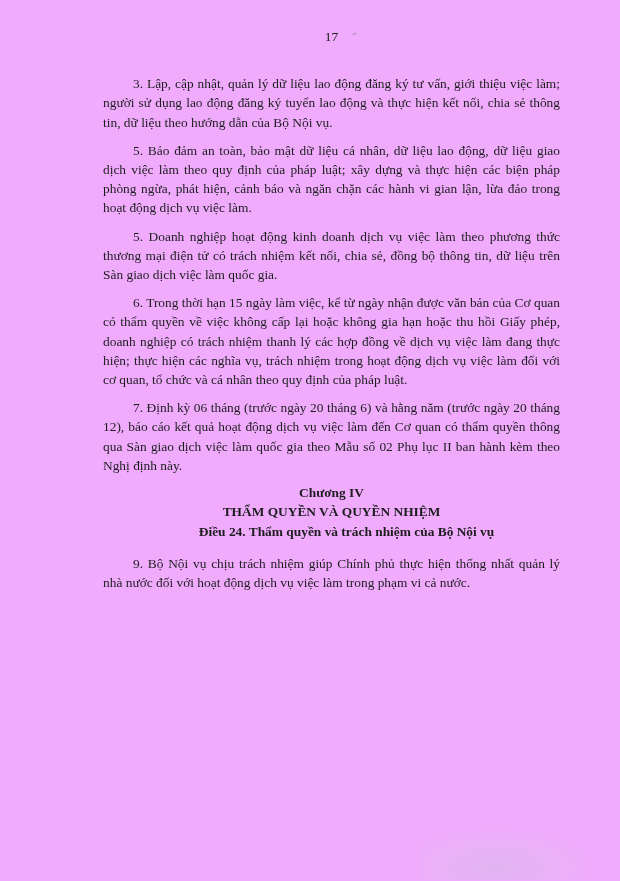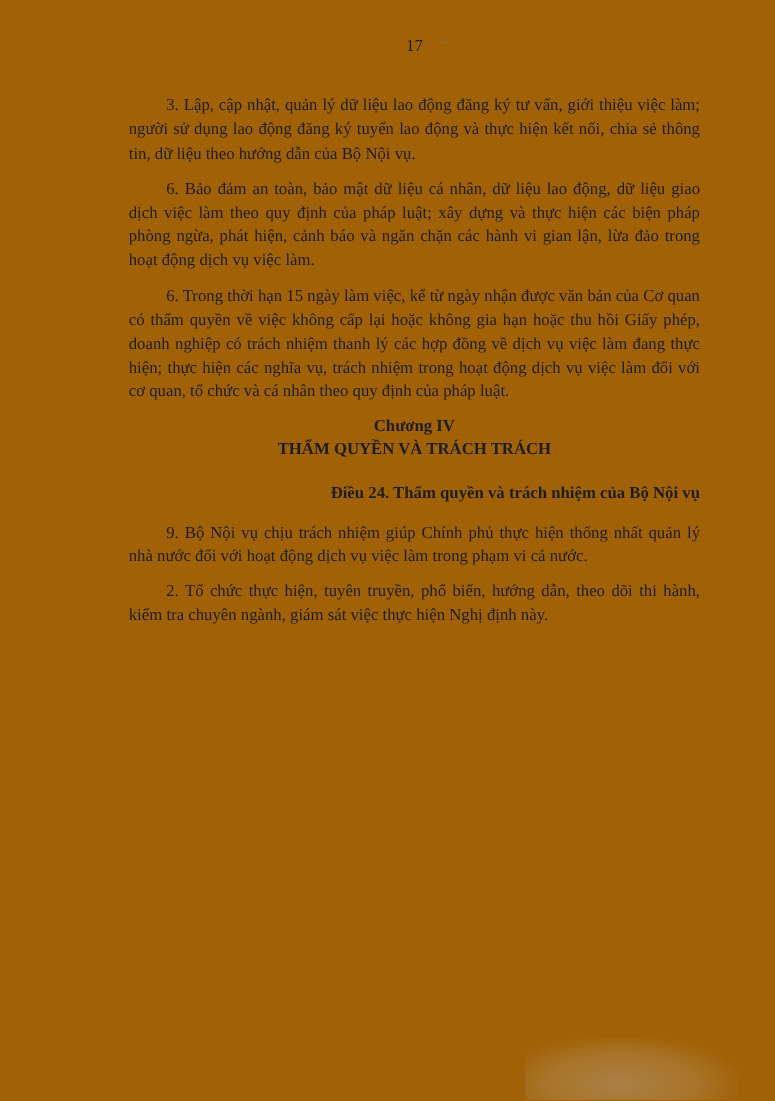--- a/index.html
+++ b/index.html
@@ -4,21 +4,21 @@
 <style>
   html, body { margin: 0; padding: 0; }
   body {
     width: 620px; height: 881px;
     background: #ffffff;
     position: relative;
     overflow: hidden;
   }
   .page {
     position: absolute; inset: 0;
-    background: #a16207;
+    background: #f0abfc;
   }
   .content {
     position: absolute;
     left: 103px; top: 27px; width: 457px;
     font-family: "Liberation Serif", "DejaVu Serif", serif;
     font-size: 13.4px;
     line-height: 19.2px;
     color: #1d1d1f;
     text-align: justify;
   }
@@ -28,28 +28,28 @@
     font-size: 13.5px;
   }
   .para {
     margin: 0 0 9px 0;
     text-indent: 30px;
     font-family: Liberation Serif, serif;
   }
   .chapter-heading {
     text-align: center;
     font-weight: bold;
-    margin: 4px 0 16px 0;
+    margin: 4px 0 2px 0;
     line-height: 17.5px;
   }
   .chapter-label { margin-bottom: 1px; }
   .article-heading {
     font-weight: bold;
     text-indent: 30px;
-    text-align: right;
+    text-align: center;
     margin: 0 0 13px 0;
   }
   
   .smudge {
     position: absolute;
     left: 420px; top: 830px;
     width: 170px; height: 50px;
     background: radial-gradient(ellipse at 45% 75%,
       rgba(190, 198, 214, 0.30) 0%,
       rgba(205, 212, 226, 0.16) 45%,
@@ -68,30 +68,31 @@
 </style>
 </head>
 <body>
 
 <div class="page">
   <div class="content">
 
     <div class="page-number">17</div>
 
     <p class="para">3. Lập, cập nhật, quản lý dữ liệu lao động đăng ký tư vấn, giới thiệu việc làm; người sử dụng lao động đăng ký tuyển lao động và thực hiện kết nối, chia sẻ thông tin, dữ liệu theo hướng dẫn của Bộ Nội vụ.</p>
-    <p class="para">6. Bảo đảm an toàn, bảo mật dữ liệu cá nhân, dữ liệu lao động, dữ liệu giao dịch việc làm theo quy định của pháp luật; xây dựng và thực hiện các biện pháp phòng ngừa, phát hiện, cảnh báo và ngăn chặn các hành vi gian lận, lừa đảo trong hoạt động dịch vụ việc làm.</p>
+    <p class="para">5. Bảo đảm an toàn, bảo mật dữ liệu cá nhân, dữ liệu lao động, dữ liệu giao dịch việc làm theo quy định của pháp luật; xây dựng và thực hiện các biện pháp phòng ngừa, phát hiện, cảnh báo và ngăn chặn các hành vi gian lận, lừa đảo trong hoạt động dịch vụ việc làm.</p>
+    <p class="para">5. Doanh nghiệp hoạt động kinh doanh dịch vụ việc làm theo phương thức thương mại điện tử có trách nhiệm kết nối, chia sẻ, đồng bộ thông tin, dữ liệu trên Sàn giao dịch việc làm quốc gia.</p>
     <p class="para">6. Trong thời hạn 15 ngày làm việc, kể từ ngày nhận được văn bản của Cơ quan có thẩm quyền về việc không cấp lại hoặc không gia hạn hoặc thu hồi Giấy phép, doanh nghiệp có trách nhiệm thanh lý các hợp đồng về dịch vụ việc làm đang thực hiện; thực hiện các nghĩa vụ, trách nhiệm trong hoạt động dịch vụ việc làm đối với cơ quan, tổ chức và cá nhân theo quy định của pháp luật.</p>
+    <p class="para">7. Định kỳ 06 tháng (trước ngày 20 tháng 6) và hằng năm (trước ngày 20 tháng 12), báo cáo kết quả hoạt động dịch vụ việc làm đến Cơ quan có thẩm quyền thông qua Sàn giao dịch việc làm quốc gia theo Mẫu số 02 Phụ lục II ban hành kèm theo Nghị định này.</p>
 
     <div class="chapter-heading">
       <div class="chapter-label">Chương IV</div>
-      <div class="chapter-title">THẨM QUYỀN VÀ TRÁCH TRÁCH</div>
+      <div class="chapter-title">THẨM QUYỀN VÀ QUYỀN NHIỆM</div>
     </div>
 
     <p class="article-heading">Điều 24. Thẩm quyền và trách nhiệm của Bộ Nội vụ</p>
 
     <p class="para">9. Bộ Nội vụ chịu trách nhiệm giúp Chính phủ thực hiện thống nhất quản lý nhà nước đối với hoạt động dịch vụ việc làm trong phạm vi cả nước.</p>
-    <p class="para">2. Tổ chức thực hiện, tuyên truyền, phổ biến, hướng dẫn, theo dõi thi hành, kiểm tra chuyên ngành, giám sát việc thực hiện Nghị định này.</p>
 
   </div>
 
   <div class="speck"></div>
   <div class="smudge"></div>
 </div>
 
 </body></html>

